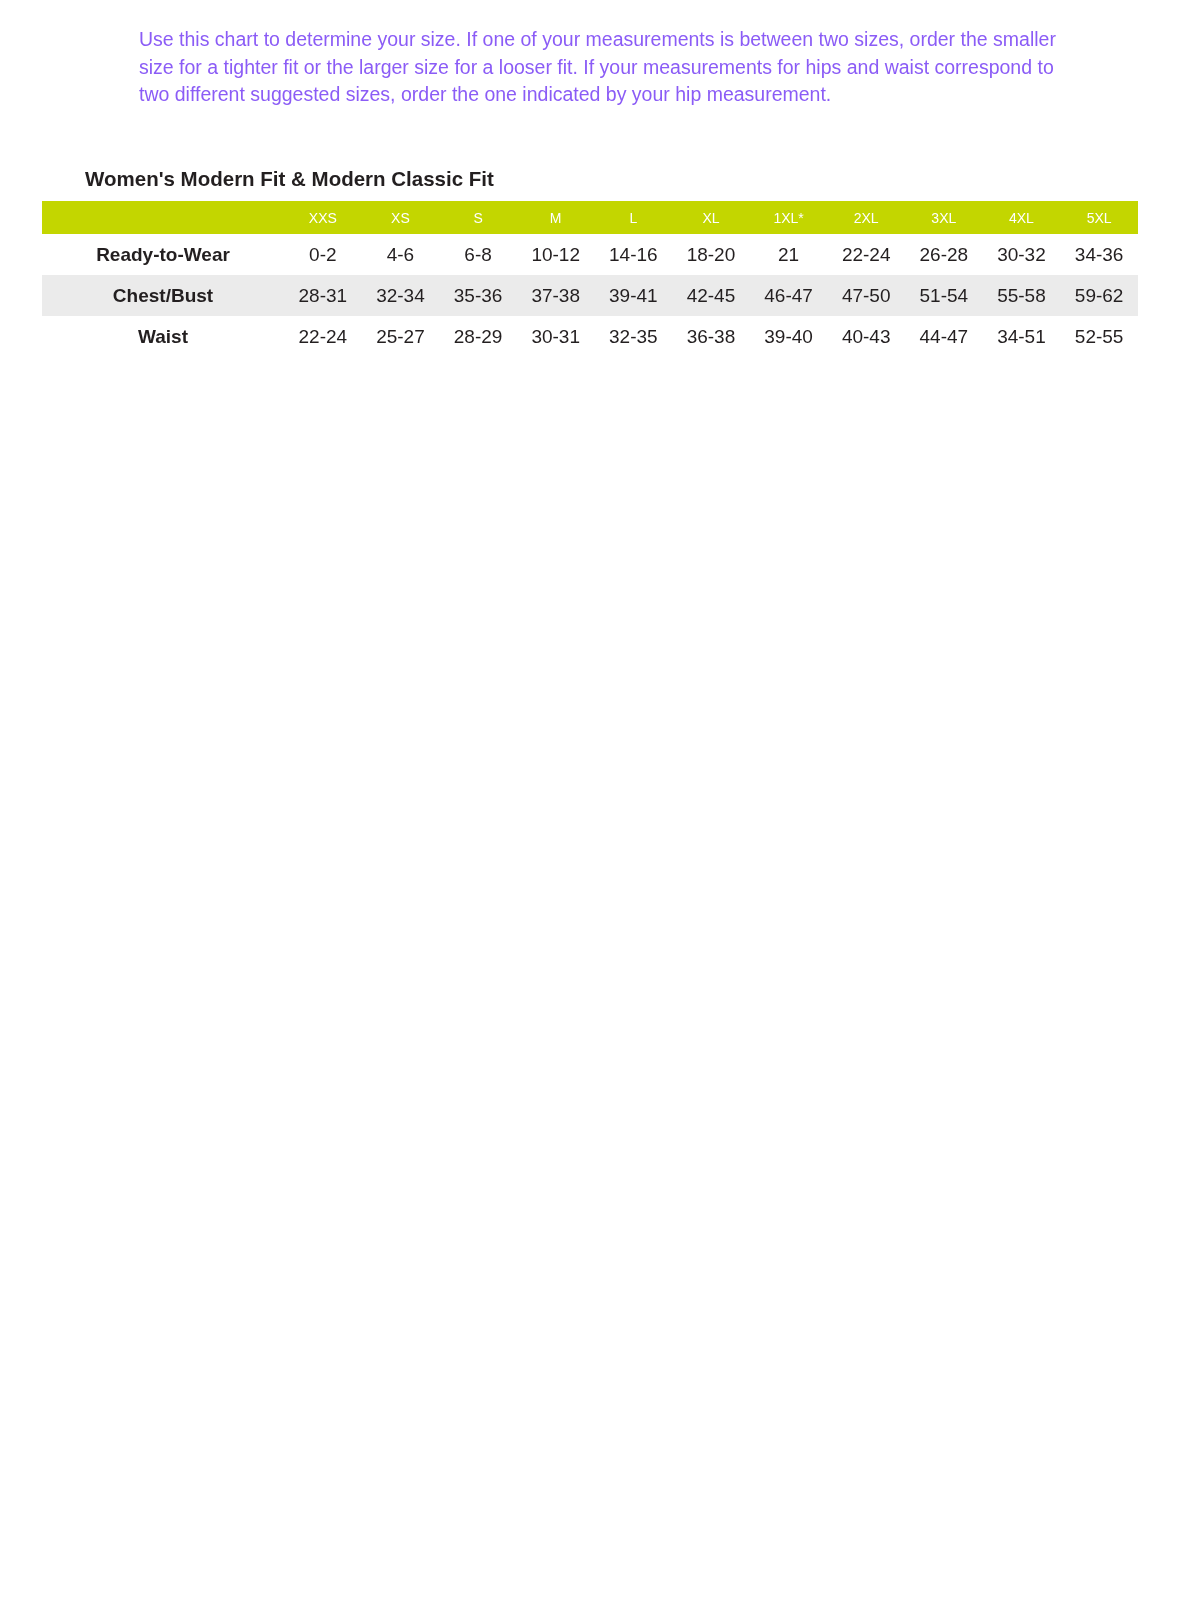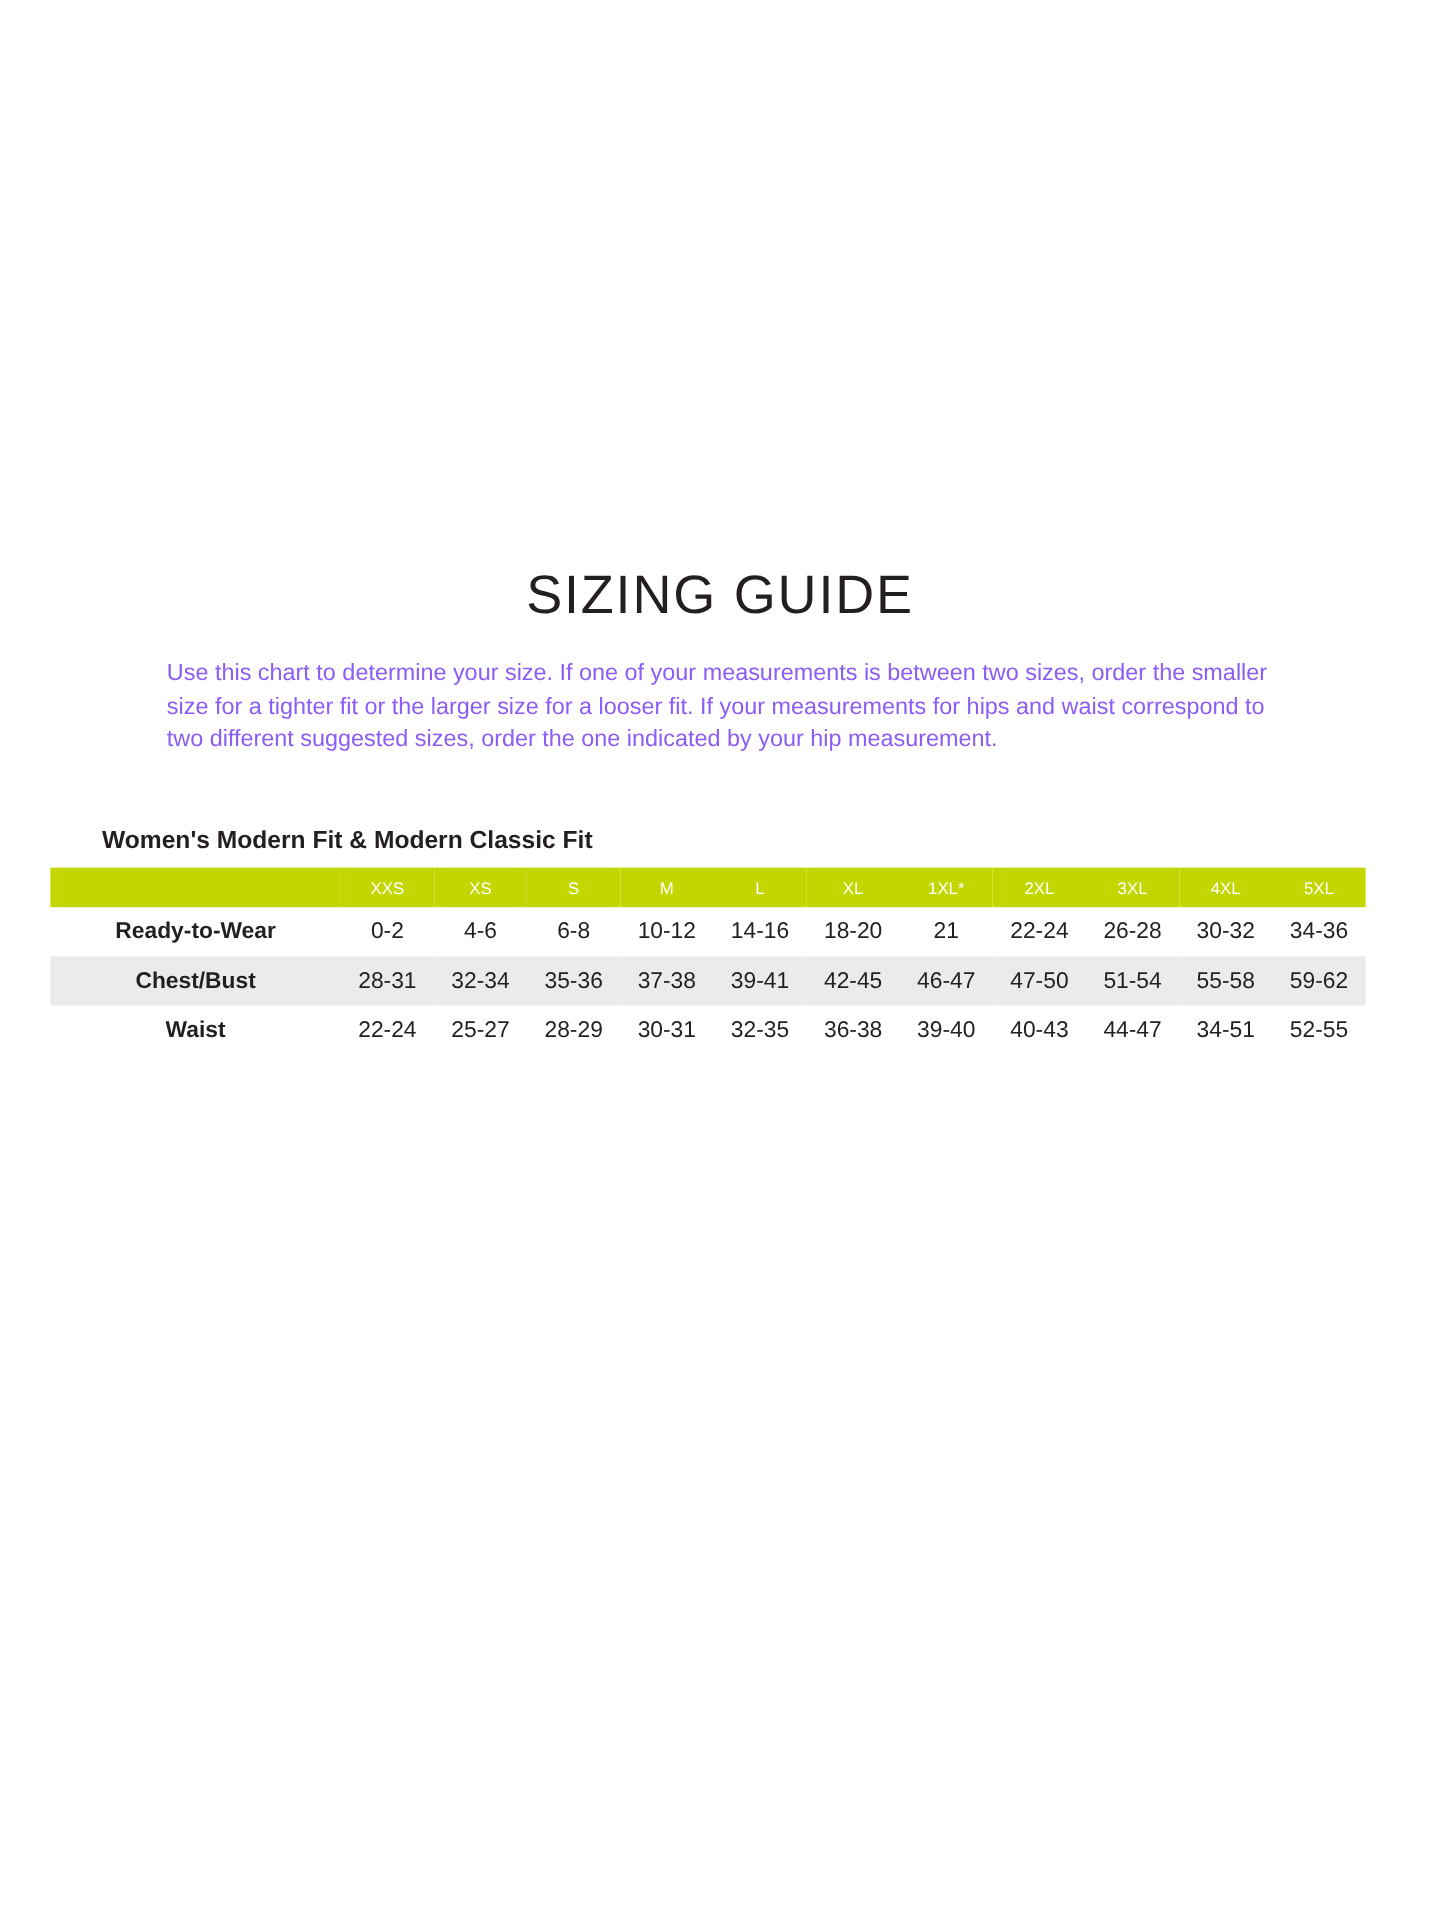--- a/index.html
+++ b/index.html
@@ -76,21 +76,20 @@
     font-size: 19px;
   }
   .collections b { font-weight: 700; }
   .footnote { text-align: right; }
 </style>
 </head>
 <body>
 
 <div class="page">
 
-  <h1 class="title">SIZING GUIDE</h1>
 
   <p class="intro">Use this chart to determine your size. If one of your measurements is between two sizes, order the smaller size for a tighter fit or the larger size for a looser fit. If your measurements for hips and waist correspond to two different suggested sizes, order the one indicated by your hip measurement.</p>
 
   <h2 class="section-heading">Women's Modern Fit &amp; Modern Classic Fit</h2>
 
   <table class="size-table">
     <colgroup>
       <col class="label-col">
       <col>
         <col>

